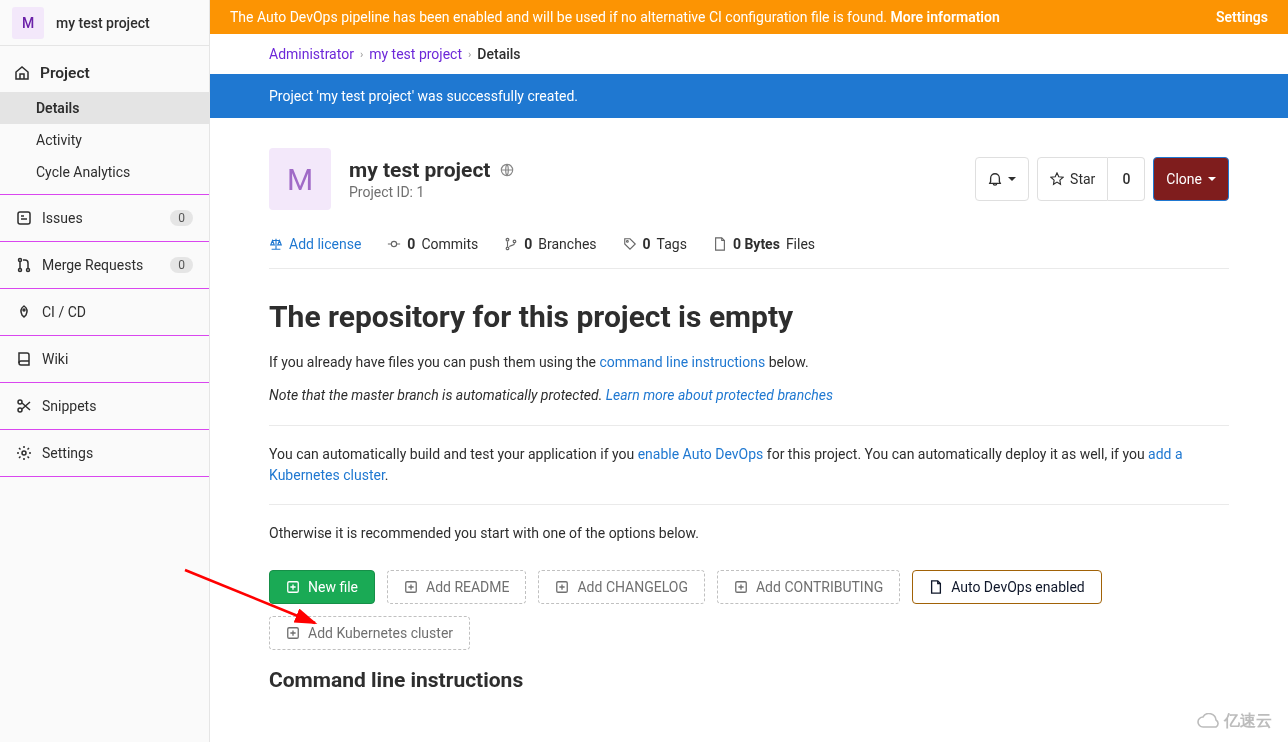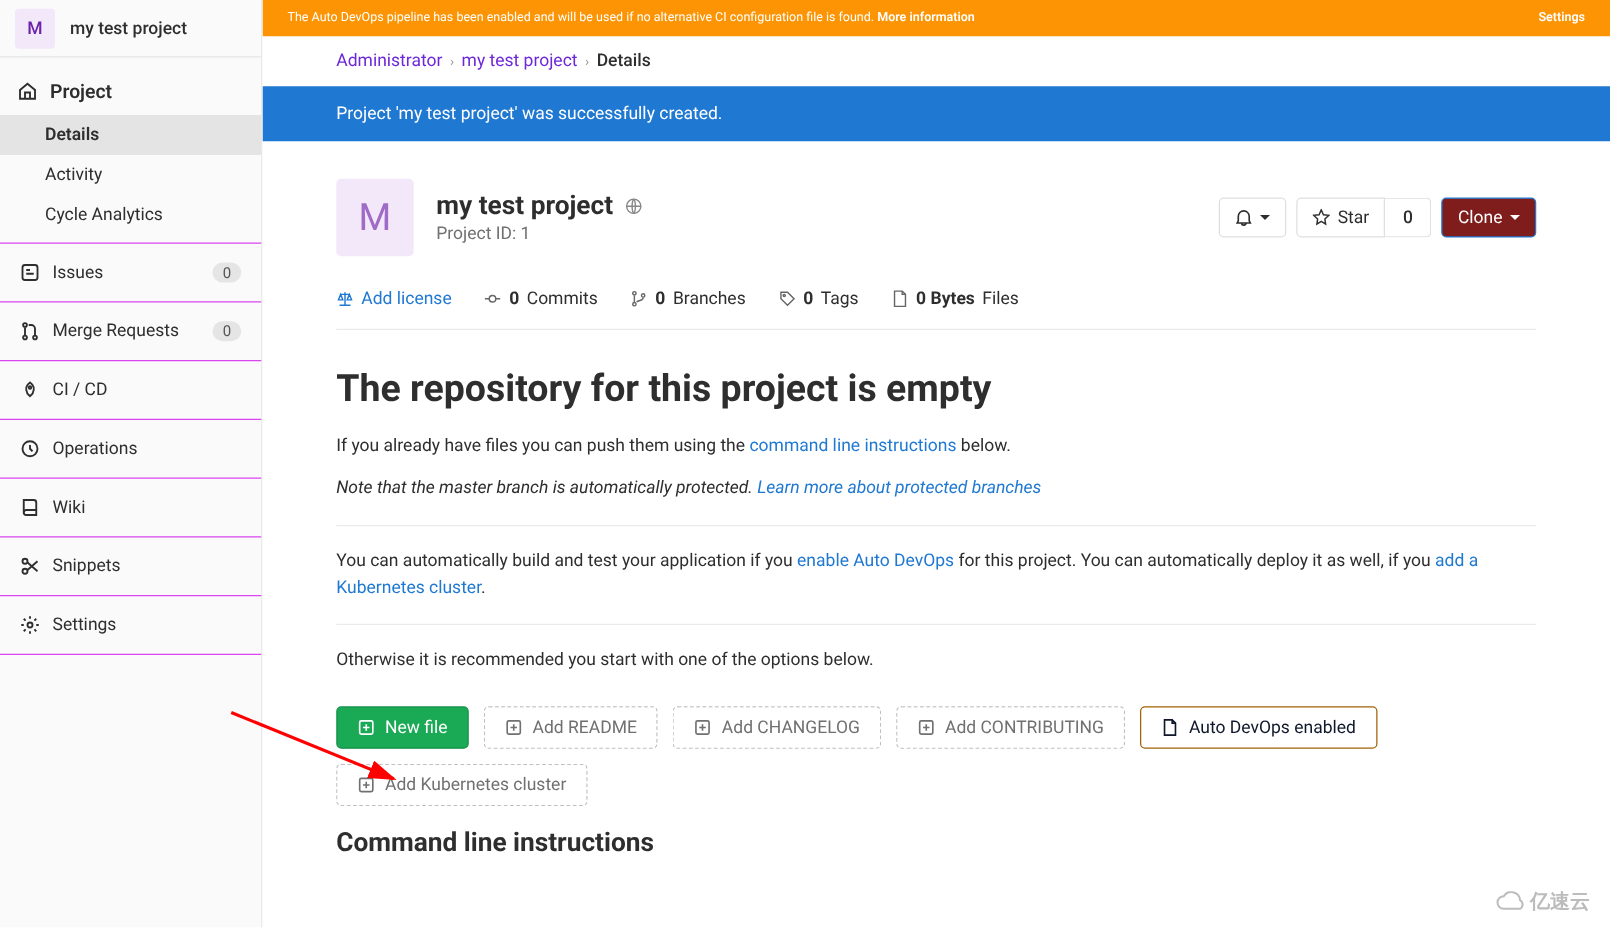--- a/index.html
+++ b/index.html
@@ -11,38 +11,38 @@
 .sidebar-header .name { font-weight: 500; }
 .sidebar-section { padding: 6px 0; border-bottom: 1px solid #d946ef; }
 .sidebar-item { display: flex; align-items: center; padding: 9px 16px; cursor: pointer; color: #2e2e2e; }
 .sidebar-item .icon { width: 16px; height: 16px; margin-right: 10px; display: flex; align-items: center; justify-content: center; flex-shrink: 0; }
 .sidebar-item .label { flex: 1; }
 .sidebar-item .badge { background: #e5e5e5; color: #555; border-radius: 10px; padding: 1px 8px; font-size: 12px; }
 .sidebar-item.heading { font-size: 15.5px; font-weight: 600; padding: 12px 14px 10px; }
 .sidebar-subitem { padding: 8px 14px 8px 36px; cursor: pointer; }
 .sidebar-subitem.active { background: #e4e4e4; font-weight: 600; }
 .main { flex: 1; overflow-y: auto; background: #fff; }
-.auto-devops-banner { background: #fc9403; color: #fff; padding: 9px 20px; display: flex; justify-content: space-between; align-items: center; font-size: 10px; }
+.auto-devops-banner { background: #fc9403; color: #fff; padding: 9px 20px; display: flex; justify-content: space-between; align-items: center; font-size: 14px; }
 .auto-devops-banner a { color: #fff; font-weight: 600; text-decoration: none; cursor: pointer; }
 .content { padding: 0 0 40px; }
 .breadcrumb { padding: 12px 0; max-width: 960px; margin: 0 auto; display: flex; align-items: center; gap: 6px; color: #707070; }
 .breadcrumb a { color: #6d28d9; text-decoration: none; cursor: pointer; }
 .breadcrumb .sep { color: #999; font-size: 11px; }
 .breadcrumb .current { color: #2e2e2e; font-weight: 500; }
 .success-banner { background: #1f78d1; color: #fff; padding: 14px 0; }
 .success-banner .inner { max-width: 960px; margin: 0 auto; }
 .project-body { max-width: 960px; margin: 0 auto; padding-top: 30px; }
 .project-header { display: flex; align-items: center; margin-bottom: 16px; }
 .project-header .big-avatar { width: 62px; height: 62px; background: #f3e8fa; color: #a06bc7; font-size: 30px; font-weight: 400; display: flex; align-items: center; justify-content: center; border-radius: 4px; margin-right: 18px; }
 .project-header .meta { flex: 1; }
 .project-header h1 { font-size: 21px; font-weight: 700; display: inline-flex; align-items: center; gap: 10px; }
 .project-header .globe { color: #888; font-size: 14px; }
 .project-header .id { color: #707070; font-size: 14px; margin-top: 2px; }
 .project-header .actions { display: flex; gap: 8px; align-items: center; }
-.btn { display: inline-flex; align-items: center; gap: 6px; padding: 6px 12px; border: 1px solid #dfdfdf; border-radius: 4px; background: #fff; cursor: pointer; font-size: 14px; color: #2e2e2e; height: 32px; }
+.btn { display: inline-flex; align-items: center; gap: 6px; padding: 6px 12px; border: 1px solid #dfdfdf; border-radius: 4px; background: #fff; cursor: pointer; font-size: 14px; color: #2e2e2e; height: 44px; }
 .btn-split { display: inline-flex; }
 .btn-split .btn:first-child { border-radius: 4px 0 0 4px; }
 .btn-split .btn.count { border-left: 0; border-radius: 0 4px 4px 0; padding: 6px 14px; font-weight: 500; }
 .btn-primary { background: #7f1d1d; color: #fff; border-color: #1f78d1; }
 .stats-bar { display: flex; gap: 26px; padding: 10px 0 16px; border-bottom: 1px solid #eaeaea; }
 .stat { color: #2e2e2e; display: inline-flex; align-items: center; gap: 6px; cursor: pointer; text-decoration: none; }
 .stat.link { color: #1f78d1; }
 .stat .icon { color: #666; }
 .stat b { font-weight: 700; }
 h2.empty-title { font-size: 30px; font-weight: 700; margin: 30px 0 18px; }
@@ -120,31 +120,20 @@
         <span class="icon">
           <svg width="16" height="16" viewBox="0 0 16 16" fill="none" stroke="currentColor" stroke-width="1.5">
               <path d="M8 2c3 2 4 5 2 9l-2 2-2-2c-2-4-1-7 2-9z"></path>
               <circle cx="8" cy="6" r="1"></circle>
             </svg>
         </span>
         <span class="label">CI / CD</span>
       </div>
     </div>
 
-    <div class="sidebar-section">
-      <div class="sidebar-item">
-        <span class="icon">
-          <svg width="16" height="16" viewBox="0 0 16 16" fill="none" stroke="currentColor" stroke-width="1.5">
-              <circle cx="8" cy="8" r="6"></circle>
-              <path d="M8 5v3l2 2"></path>
-            </svg>
-        </span>
-        <span class="label">Operations</span>
-      </div>
-    </div>
 
     <div class="sidebar-section">
       <div class="sidebar-item">
         <span class="icon">
           <svg width="16" height="16" viewBox="0 0 16 16" fill="none" stroke="currentColor" stroke-width="1.5">
               <path d="M3 2h8a2 2 0 012 2v10H5a2 2 0 01-2-2z"></path>
               <path d="M3 12a2 2 0 012-2h8"></path>
             </svg>
         </span>
         <span class="label">Wiki</span>

